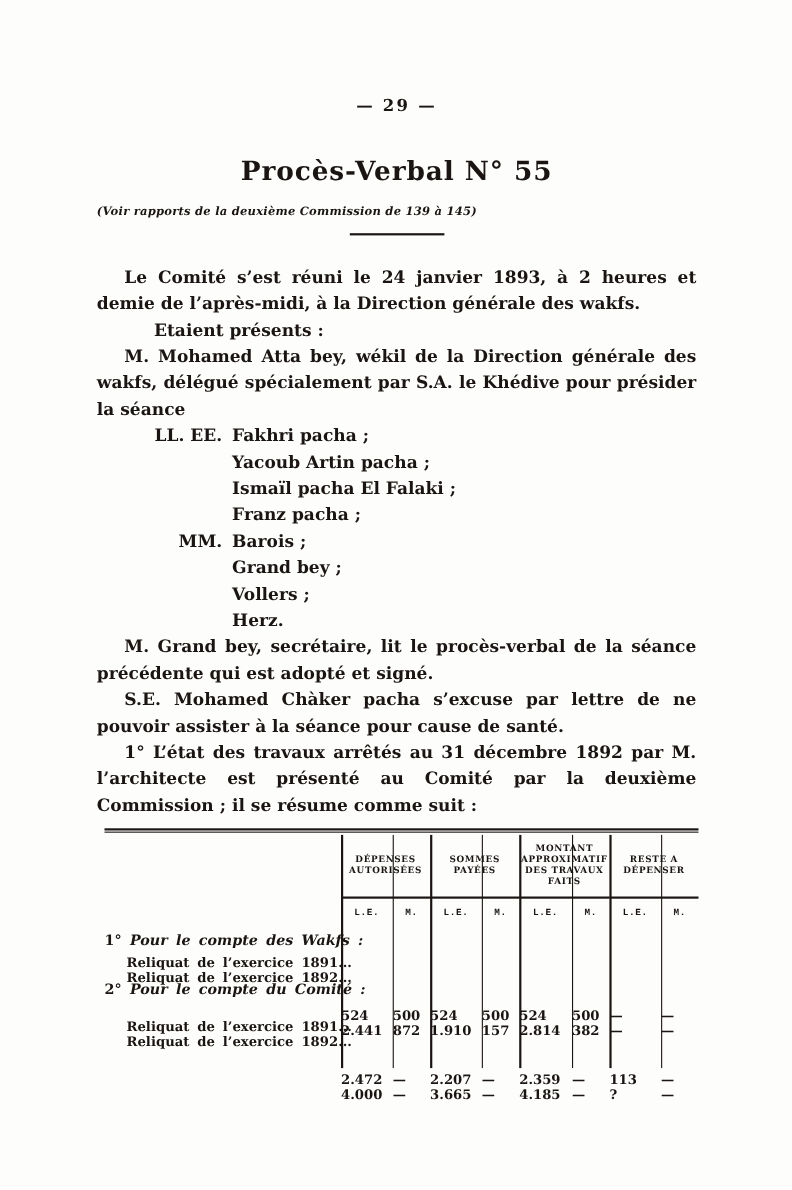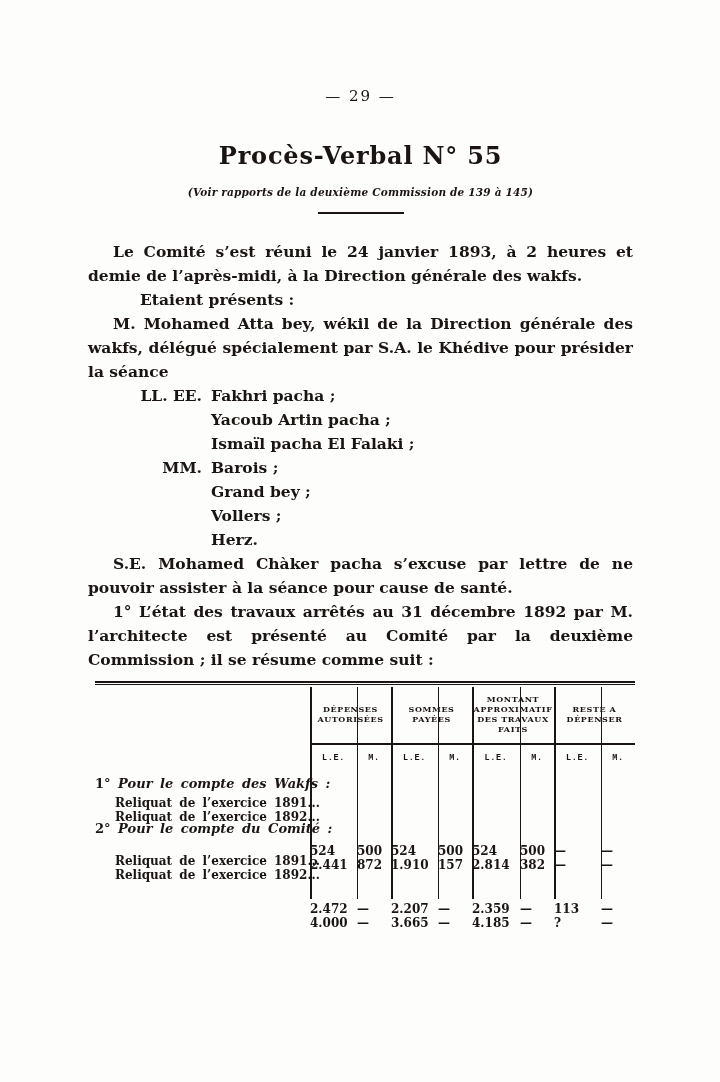--- a/index.html
+++ b/index.html
@@ -9,28 +9,28 @@
     margin:0 auto;
     background:#fdfdfc;
     font-family:"DejaVu Serif","Liberation Serif",serif;
     color:#1a1512;
     overflow:hidden;
   }
   .content{padding:0 87px 0 88px;}
 
   .page-number{
     padding-top:87px;text-align:center;
-    font-size:15px;font-weight:normal;letter-spacing:2px;
+    font-size:15px;font-weight:bold;letter-spacing:2px;
   }
   .title{
     margin-top:36px;text-align:center;
     font-size:24px;font-weight:bold;letter-spacing:0.8px;
   }
   .subtitle{
-    margin-top:16px;text-align:center;
+    margin-top:16px;text-align:left;
     font-size:10.5px;font-weight:bold;font-style:italic;letter-spacing:0.2px;
   }
   .subtitle-rule{width:86px;height:2px;background:#1a1512;margin:14px auto 0;}
 
   .body-text{margin-top:26px;font-size:15.5px;line-height:24px;font-weight:bold;}
   .para{text-align:justify;text-indent:25px;margin:0;}
   .para-left{text-align:left;margin:0;}
   .indent-2{text-indent:52px;}
 
   .att-row{display:flex;line-height:24px;}
@@ -101,37 +101,42 @@
         </div>
         <div class="att-row">
           <span class="att-prefix"></span>
           <span class="att-name">Yacoub Artin pacha ;</span>
         </div>
         <div class="att-row">
           <span class="att-prefix"></span>
           <span class="att-name">Ismaïl pacha El Falaki ;</span>
         </div>
         <div class="att-row">
+          <span class="att-prefix"></span>
+          <span class="att-name">Franz pacha ;</span>
+        </div>
+        <div class="att-row">
           <span class="att-prefix">MM.</span>
           <span class="att-name">Barois ;</span>
         </div>
         <div class="att-row">
           <span class="att-prefix"></span>
           <span class="att-name">Grand bey ;</span>
         </div>
         <div class="att-row">
           <span class="att-prefix"></span>
           <span class="att-name">Vollers ;</span>
         </div>
         <div class="att-row">
           <span class="att-prefix"></span>
           <span class="att-name">Herz.</span>
         </div>
       </div>
 
+      <p class="para">M. Grand bey, secrétaire, lit le procès-verbal de la séance précédente qui est adopté et signé.</p>
       <p class="para">S.E. Mohamed Chàker pacha s’excuse par lettre de ne pouvoir assister à la séance pour cause de santé.</p>
       <p class="para">1° L’état des travaux arrêtés au 31 décembre 1892 par M. l’architecte est présenté au Comité par la deuxième Commission ; il se résume comme suit :</p>
 
       <div class="doc-table">
         <div class="rule-top"></div>
 
         <div class="vline heavy" style="left:215px"></div>
         <div class="vline light" style="left:262px"></div>
         <div class="vline heavy" style="left:296px"></div>
         <div class="vline light" style="left:343px"></div>

